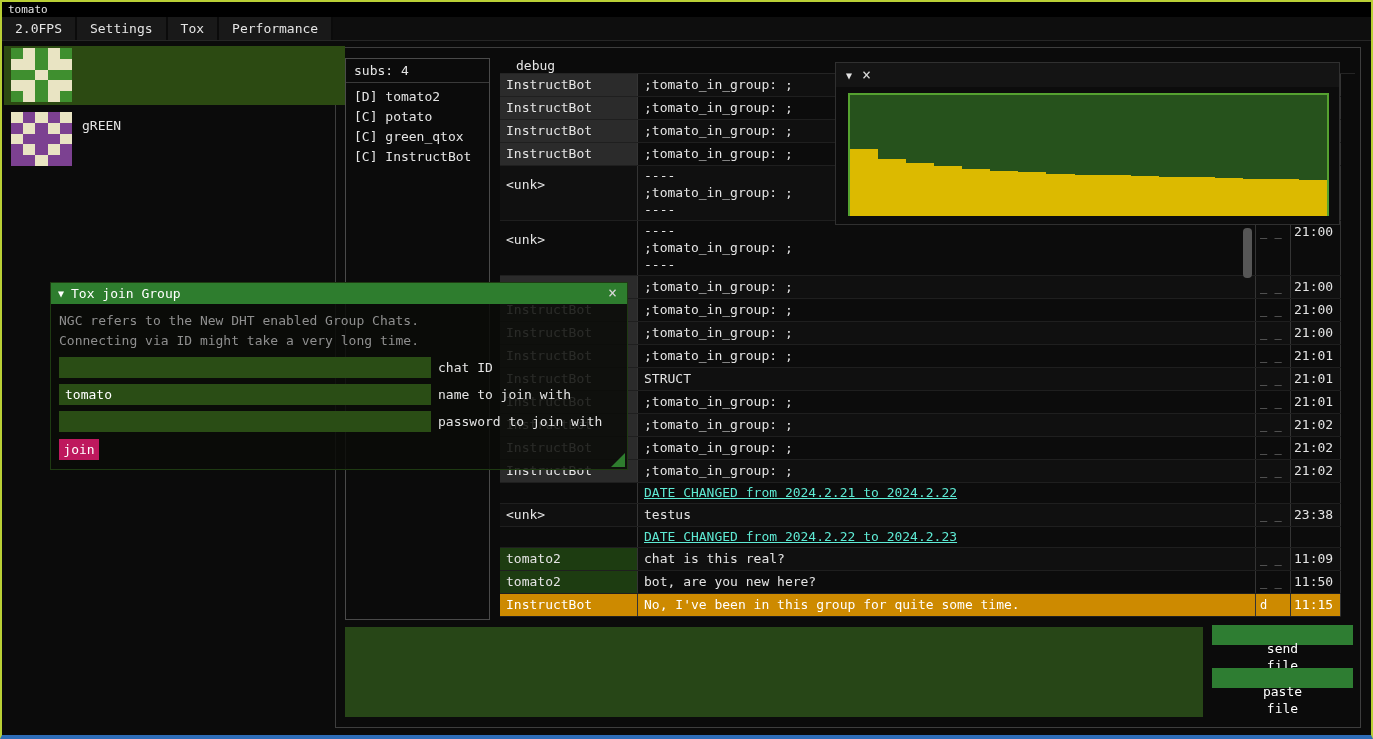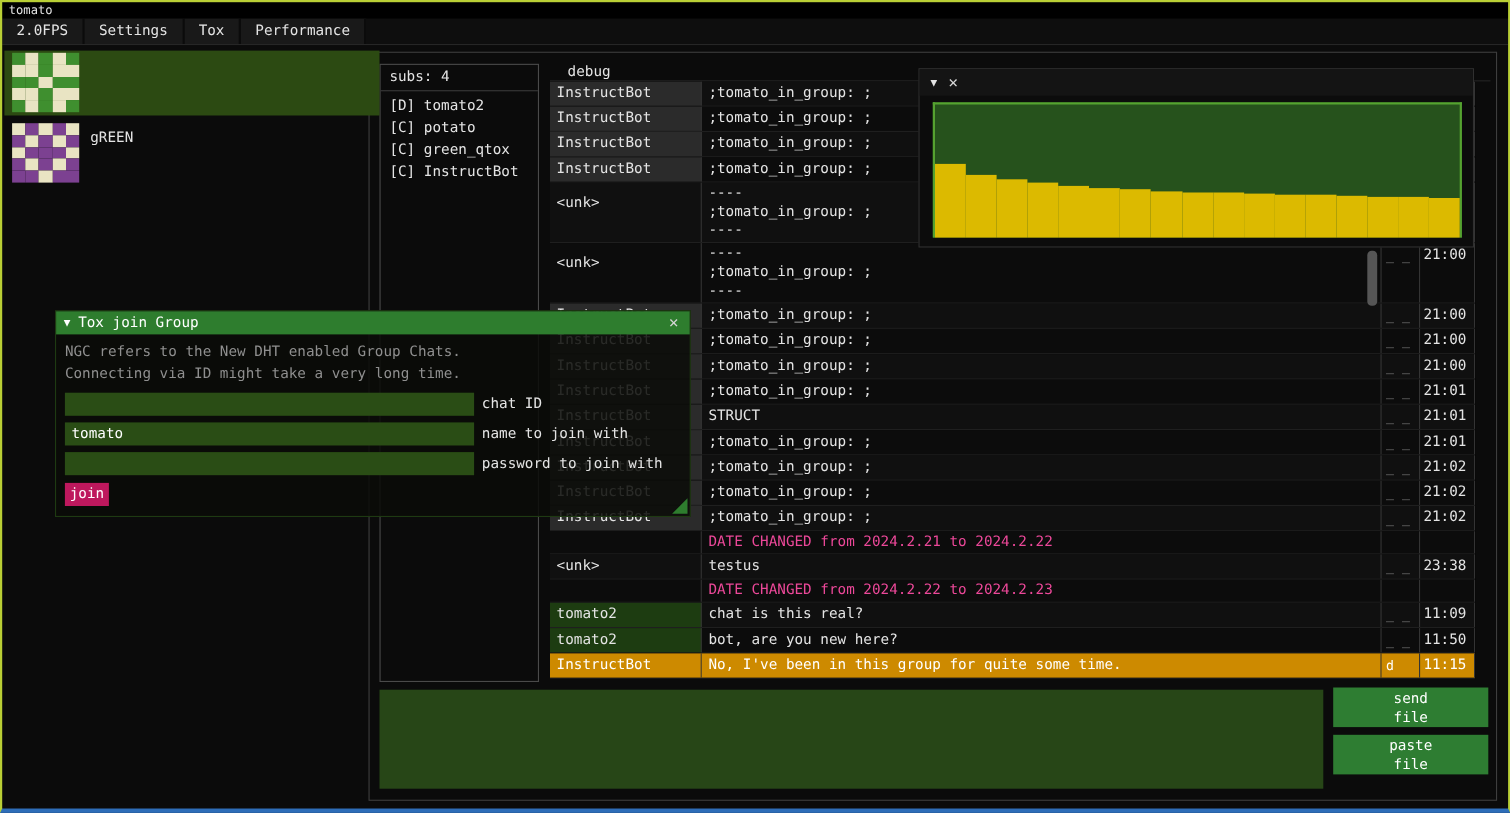--- a/index.html
+++ b/index.html
@@ -59,32 +59,32 @@
   .msg-cell { flex: 1; line-height: 22px; padding-left: 6px; }
   .multiline .msg-cell { line-height: 17px; padding-top: 1px; }
   .multiline .name-cell { line-height: 17px; padding-top: 10px; }
   .flags-cell { width: 35px; line-height: 22px; padding-left: 4px; color: #8d8d8d; font-size: 12px; }
   .time-cell { width: 50px; line-height: 22px; padding-left: 3px; }
   .date-row .cell { line-height: 20px; }
   .style-instructbot .name-cell { background: #2b2b2b; }
   .style-tomato2 .name-cell { background: #1d3c11; }
   .style-highlight .cell { background: #cd8a00; color: #fff; }
   .style-highlight .flags-cell { color: #fff; }
-  .date-text { color: #ec4899; }
+  .date-text { color: #5eead4; text-decoration: underline; }
   .scrollbar-thumb { position: absolute; left: 1243px; top: 228px; width: 9px; height: 50px; background: #565656; border-radius: 4px; z-index: 6; }
   
   .message-input {
     position: absolute; left: 345px; top: 627px; width: 858px; height: 90px;
     background: #274617; border: none; outline: none; resize: none;
     color: #fff; font: inherit; padding: 6px; z-index: 2;
   }
   .file-btn {
-    position: absolute; left: 1212px; width: 141px; height: 36px;
+    position: absolute; left: 1212px; width: 141px; height: 20px;
     background: #2e7d32; color: #fff; text-align: center;
-    white-space: pre-line; line-height: 17px; padding-top: 2px; z-index: 2; cursor: default;
+    white-space: pre-line; line-height: 17px; padding-top: 15px; z-index: 2; cursor: default;
   }
   .send-btn { top: 625px; }
   .paste-btn { top: 668px; }
   
   .join-window {
     position: absolute; left: 50px; top: 282px; width: 578px; height: 188px;
     background: rgba(10,12,8,0.86); border: 1px solid #1e3a12; z-index: 30;
   }
   .join-titlebar { height: 21px; background: #2e7d2e; display: flex; align-items: center; padding: 0 7px; color: #fff; }
   .collapse-icon { font-size: 10px; margin-right: 7px; }

